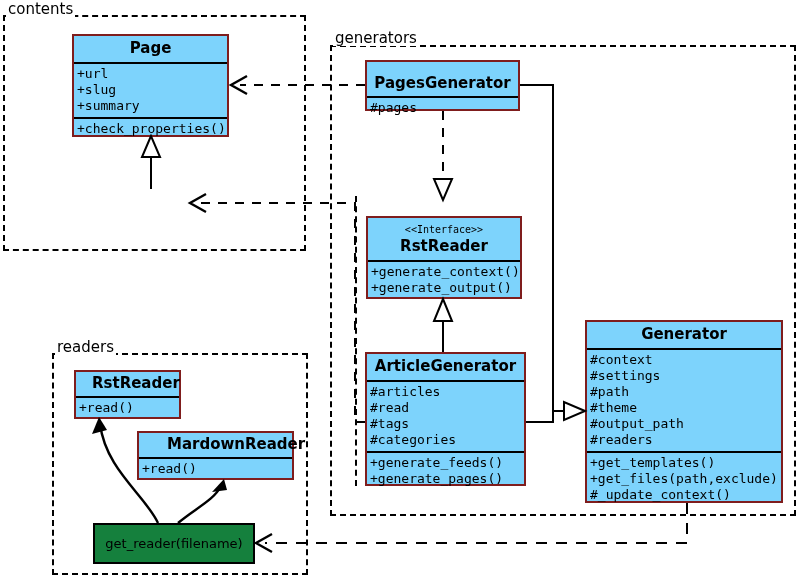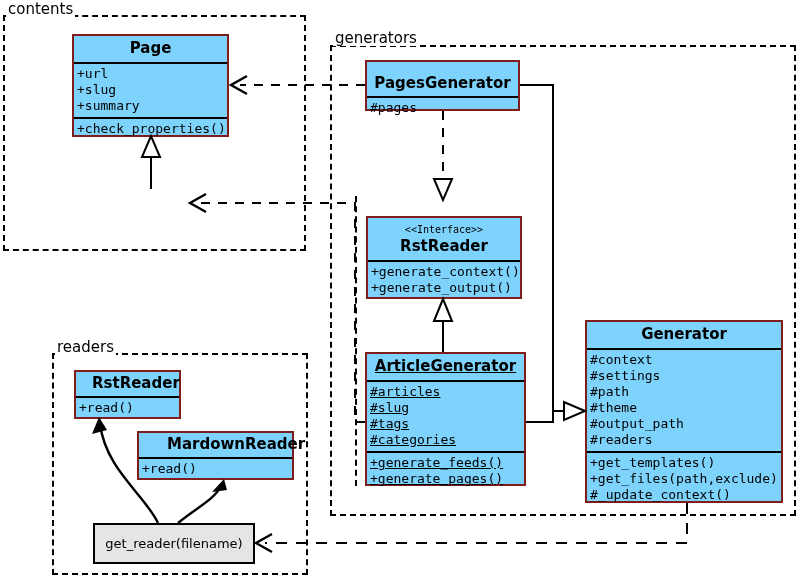--- a/index.html
+++ b/index.html
@@ -57,21 +57,21 @@
   .cls .sect div{
     font-family:"DejaVu Sans Mono", monospace;
     font-size:13px;
     line-height:16px;
     white-space:nowrap;
   }
   .plain{
     position:absolute;
     box-sizing:border-box;
     border:2px solid #000;
-    background:#e5e5e5;
+    background:#15803d;
     display:flex;align-items:center;justify-content:center;
     font-size:13px;
     font-family:"DejaVu Sans", sans-serif;
   }
   .dash-v{
     position:absolute;width:0;
     border-left:2px dashed #000;
   }
   svg.ov{position:absolute;left:0;top:0;width:803px;height:579px;pointer-events:none;}
 </style>
@@ -115,25 +115,25 @@
     <div style="padding:4px 4px 5px 4px;">
       <div class="stereo">&lt;&lt;Interface&gt;&gt;</div>
       <div class="name" style="padding:1px 0 0 0;">RstReader</div>
     </div>
     <div class="sect">
       <div>+generate_context()</div>
       <div>+generate_output()</div>
     </div>
   </div>
 
-  <div class="cls" style="left:365px;top:352px;width:161px;height:134px;text-decoration:underline;">
+  <div class="cls" style="left:365px;top:352px;width:161px;height:134px;">
     <div class="name">ArticleGenerator</div>
     <div class="sect">
       <div>#articles</div>
-      <div>#slug</div>
+      <div>#read</div>
       <div>#tags</div>
       <div>#categories</div>
     </div>
     <div class="sect">
       <div>+generate_feeds()</div>
       <div>+generate_pages()</div>
     </div>
   </div>
 
   <div class="cls" style="left:585px;top:320px;width:198px;height:183px;">

